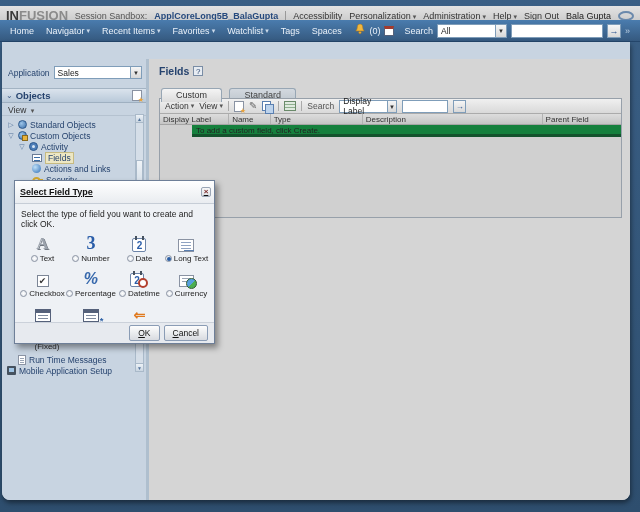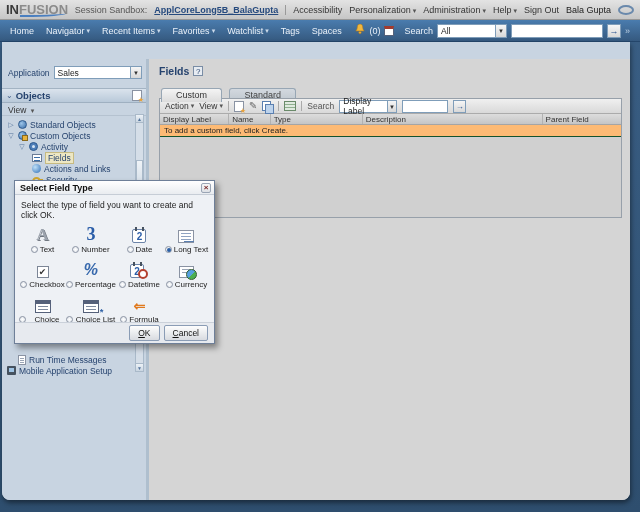--- a/index.html
+++ b/index.html
@@ -1,20 +1,20 @@
 <!DOCTYPE html>
 <html><head>
 <meta charset="utf-8">
 <style>
   * { margin:0; padding:0; box-sizing:border-box; }
   html,body { width:640px; height:512px; overflow:hidden; }
   body { font-family:"Liberation Sans","DejaVu Sans",sans-serif; background:linear-gradient(#3A5F85,#2E4E6E); position:relative; }
 
   
-  .topbar { position:absolute; left:0; top:0; width:640px; height:20px;
+  .topbar { position:absolute; left:0; top:6px; width:640px; height:20px;
     background:linear-gradient(#E3E3E3,#C6C6C6); border-bottom:1px solid #979797;
     display:flex; align-items:center; padding:0 6px; }
   .logo { position:relative; font-size:13px; font-weight:bold; letter-spacing:0; }
   .lg1 { color:#3A3A3A; } .lg2 { color:#8B8B8B; }
   .swoosh { position:absolute; left:14px; bottom:0px; width:46px; height:4px;
     border-bottom:2px solid #4A7FC0; border-radius:0 0 90% 0; }
   .top-right { margin-left:auto; display:flex; align-items:center; gap:7px; font-size:9px; color:#333; }
   .top-right a { color:#333; text-decoration:none; cursor:pointer; }
   .muted { color:#555; }
   .sess { color:#264A7E !important; text-decoration:underline !important; font-weight:bold; }
@@ -115,27 +115,27 @@
   .tb-export { width:12px; height:10px; border:1px solid #6A8A6A;
     background:repeating-linear-gradient(#DFEADF 0 2px,#8FAF8F 2px 3px); }
   .search-lbl { color:#555; }
   .search-by { width:58px; height:13px; }
   .tb-input { width:46px; height:13px; border:1px solid #7F9DB9; background:#FFF; font-size:8.5px; padding:0 2px; }
   .tb-go { width:13px; height:13px; background:linear-gradient(#F6F6F6,#D8D8D8); border:1px solid #7F9DB9; font-size:8px; line-height:11px; text-align:center; color:#28518E; cursor:pointer; }
   .thead { display:flex; height:11px; background:linear-gradient(#DDDDDD,#C5C5C5); border-bottom:1px solid #A5A5A5; font-size:8px; color:#333; }
   .th { padding:1px 0 0 3px; border-right:1px solid #B2B2B2; overflow:hidden; white-space:nowrap; cursor:pointer; }
   .th:nth-child(1){width:15%;} .th:nth-child(2){width:9%;} .th:nth-child(3){width:20%;}
   .th:nth-child(4){width:39%;} .th:nth-child(5){width:17%; border-right:none;}
-  .trow { height:12px; line-height:12px; font-size:8px; color:#222; padding-left:4px; background:#fdba74; border-bottom:1px solid #14532d; }
+  .trow { height:12px; line-height:12px; font-size:8px; color:#222; padding-left:4px; background:#15803d; border-bottom:3px solid #14532d;margin-left:32px; }
 
   
   .dialog { position:absolute; left:14px; top:180px; width:201px; height:164px; z-index:50;
     background:#EEF1F5; border:1px solid #6E7F98; box-shadow:3px 4px 6px rgba(0,0,0,.4); }
-  .dlg-title { height:14px; background:linear-gradient(#FFFFFF,#E9ECF0); border-bottom:1px solid #C6CDD6;
-    display:flex; align-items:center; padding:0 3px 0 5px; font-weight:bold; font-size:9px; color:#111; }
+  .dlg-title { height:23px; background:linear-gradient(#FFFFFF,#E9ECF0); border-bottom:1px solid #C6CDD6;
+    display:flex; align-items:center; padding:0 3px 0 5px; font-weight:bold; font-size:9px; color:#111;text-decoration:underline; }
   .dlg-close { margin-left:auto; width:10px; height:10px; border:1px solid #9AA5B5; border-radius:2px;
     background:linear-gradient(#F7F7F7,#DDE0E5); color:#7A2A2A; font-size:8px; line-height:8px; text-align:center; cursor:pointer; }
   .dlg-ins { padding:5px 6px 1px; font-size:8.5px; color:#222; }
   .dlg-grid { display:grid; grid-template-columns:repeat(4,1fr); padding:3px 4px 0; row-gap:5px; }
   .cell { text-align:center; cursor:pointer; }
   .ic { height:19px; display:flex; align-items:flex-end; justify-content:center; margin-bottom:2px; }
   .optline { display:flex; justify-content:center; gap:2px; font-size:8px; color:#222; line-height:9px; }
   .radio { flex:none; width:7px; height:7px; border-radius:50%; border:1px solid #8A93A3; background:radial-gradient(#FFF,#DDE2E8); margin-top:0.5px; position:relative; }
   .radio.sel::after { content:""; position:absolute; left:1.5px; top:1.5px; width:4px; height:4px; border-radius:50%; background:#2B5FA5; }
   .optlabel { max-width:46px; text-align:center; }

